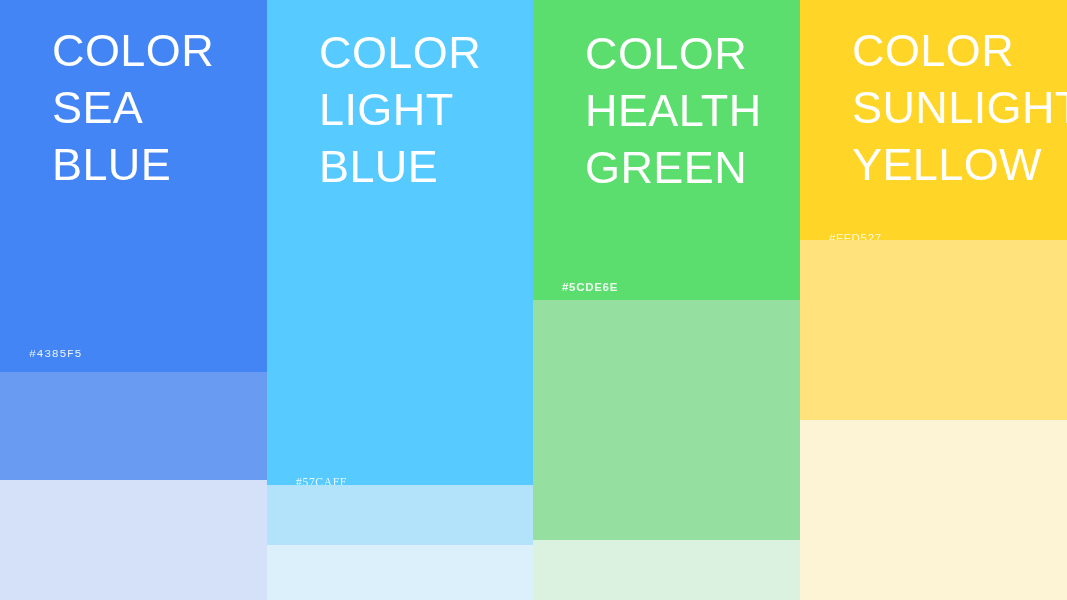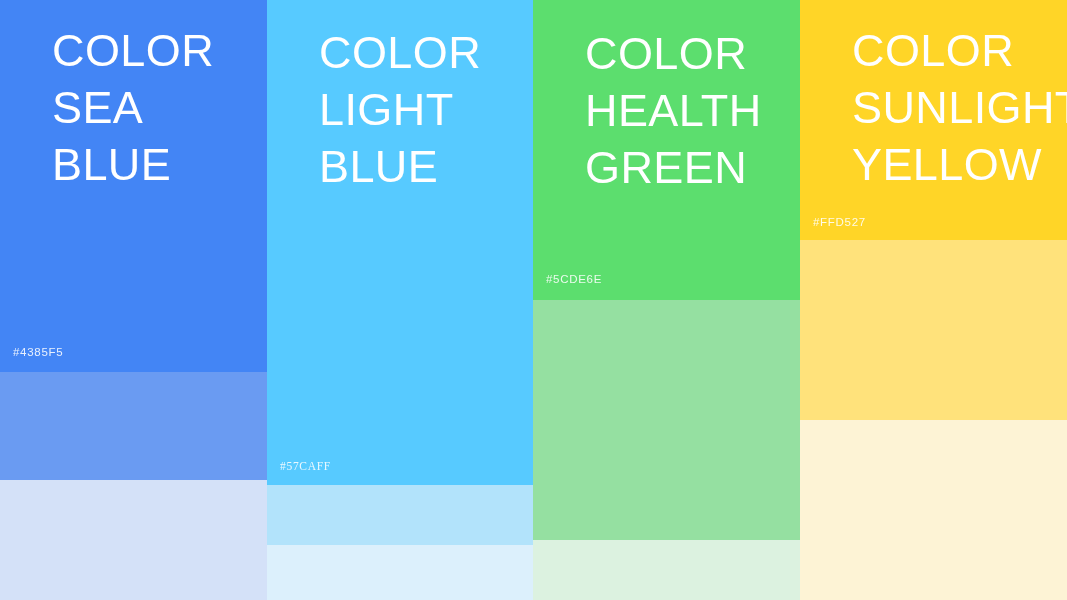--- a/index.html
+++ b/index.html
@@ -53,62 +53,62 @@
   }
 
   .swatch-hex {
     position: absolute;
     left: 13px;
     font-size: 11.5px;
     line-height: 14px;
     font-weight: 400;
     letter-spacing: 0.7px;
     color: rgba(255,255,255,0.88);
-    margin: 0;
+    margin: 16px;
   }
 
   
   .swatch-tint {
     flex: 0 0 auto;
     width: 100%;
   }
   .swatch-tint.fill {
     flex: 1 1 auto;
   }
 </style>
 </head>
 <body>
 
 <div id="palette">
     <div class="swatch-column" style="width: 267px;">
       <div class="swatch-base" style="height: 372px; background: rgb(67, 133, 245);">
         <div class="swatch-title" style="top: 22px;">COLOR
 SEA
 BLUE</div>
-        <div class="swatch-hex" style="top: 345px;">#4385F5</div>
+        <div class="swatch-hex" style="top: 331px; font-family: Liberation Mono, monospace;">#4385F5</div>
       </div>
       <div class="swatch-tint" style="height: 108px; background: rgb(106, 155, 242);"></div>
       <div class="swatch-tint fill" style="height: 120px; background: rgb(212, 225, 248);"></div>
     </div>
     <div class="swatch-column" style="width: 266px;">
       <div class="swatch-base" style="height: 485px; background: rgb(87, 202, 255);">
         <div class="swatch-title" style="top: 24px;">COLOR
 LIGHT
 BLUE</div>
         <div class="swatch-hex" style="top: 459px; font-family: Liberation Serif, serif;">#57CAFF</div>
       </div>
       <div class="swatch-tint" style="height: 60px; background: rgb(178, 227, 251);"></div>
       <div class="swatch-tint fill" style="height: 55px; background: rgb(220, 240, 252);"></div>
     </div>
     <div class="swatch-column" style="width: 267px;">
       <div class="swatch-base" style="height: 300px; background: rgb(92, 222, 110);">
         <div class="swatch-title" style="top: 25px;">COLOR
 HEALTH
 GREEN</div>
-        <div class="swatch-hex" style="top: 272px;">#5CDE6E</div>
+        <div class="swatch-hex" style="top: 264px; font-weight: bold;">#5CDE6E</div>
       </div>
       <div class="swatch-tint" style="height: 240px; background: rgb(149, 224, 161);"></div>
       <div class="swatch-tint fill" style="height: 60px; background: rgb(220, 242, 224);"></div>
     </div>
     <div class="swatch-column" style="width: 267px;">
       <div class="swatch-base" style="height: 240px; background: rgb(255, 213, 39);">
         <div class="swatch-title" style="top: 22px;">COLOR
 SUNLIGHT
 YELLOW</div>
         <div class="swatch-hex" style="top: 215px;">#FFD527</div>

